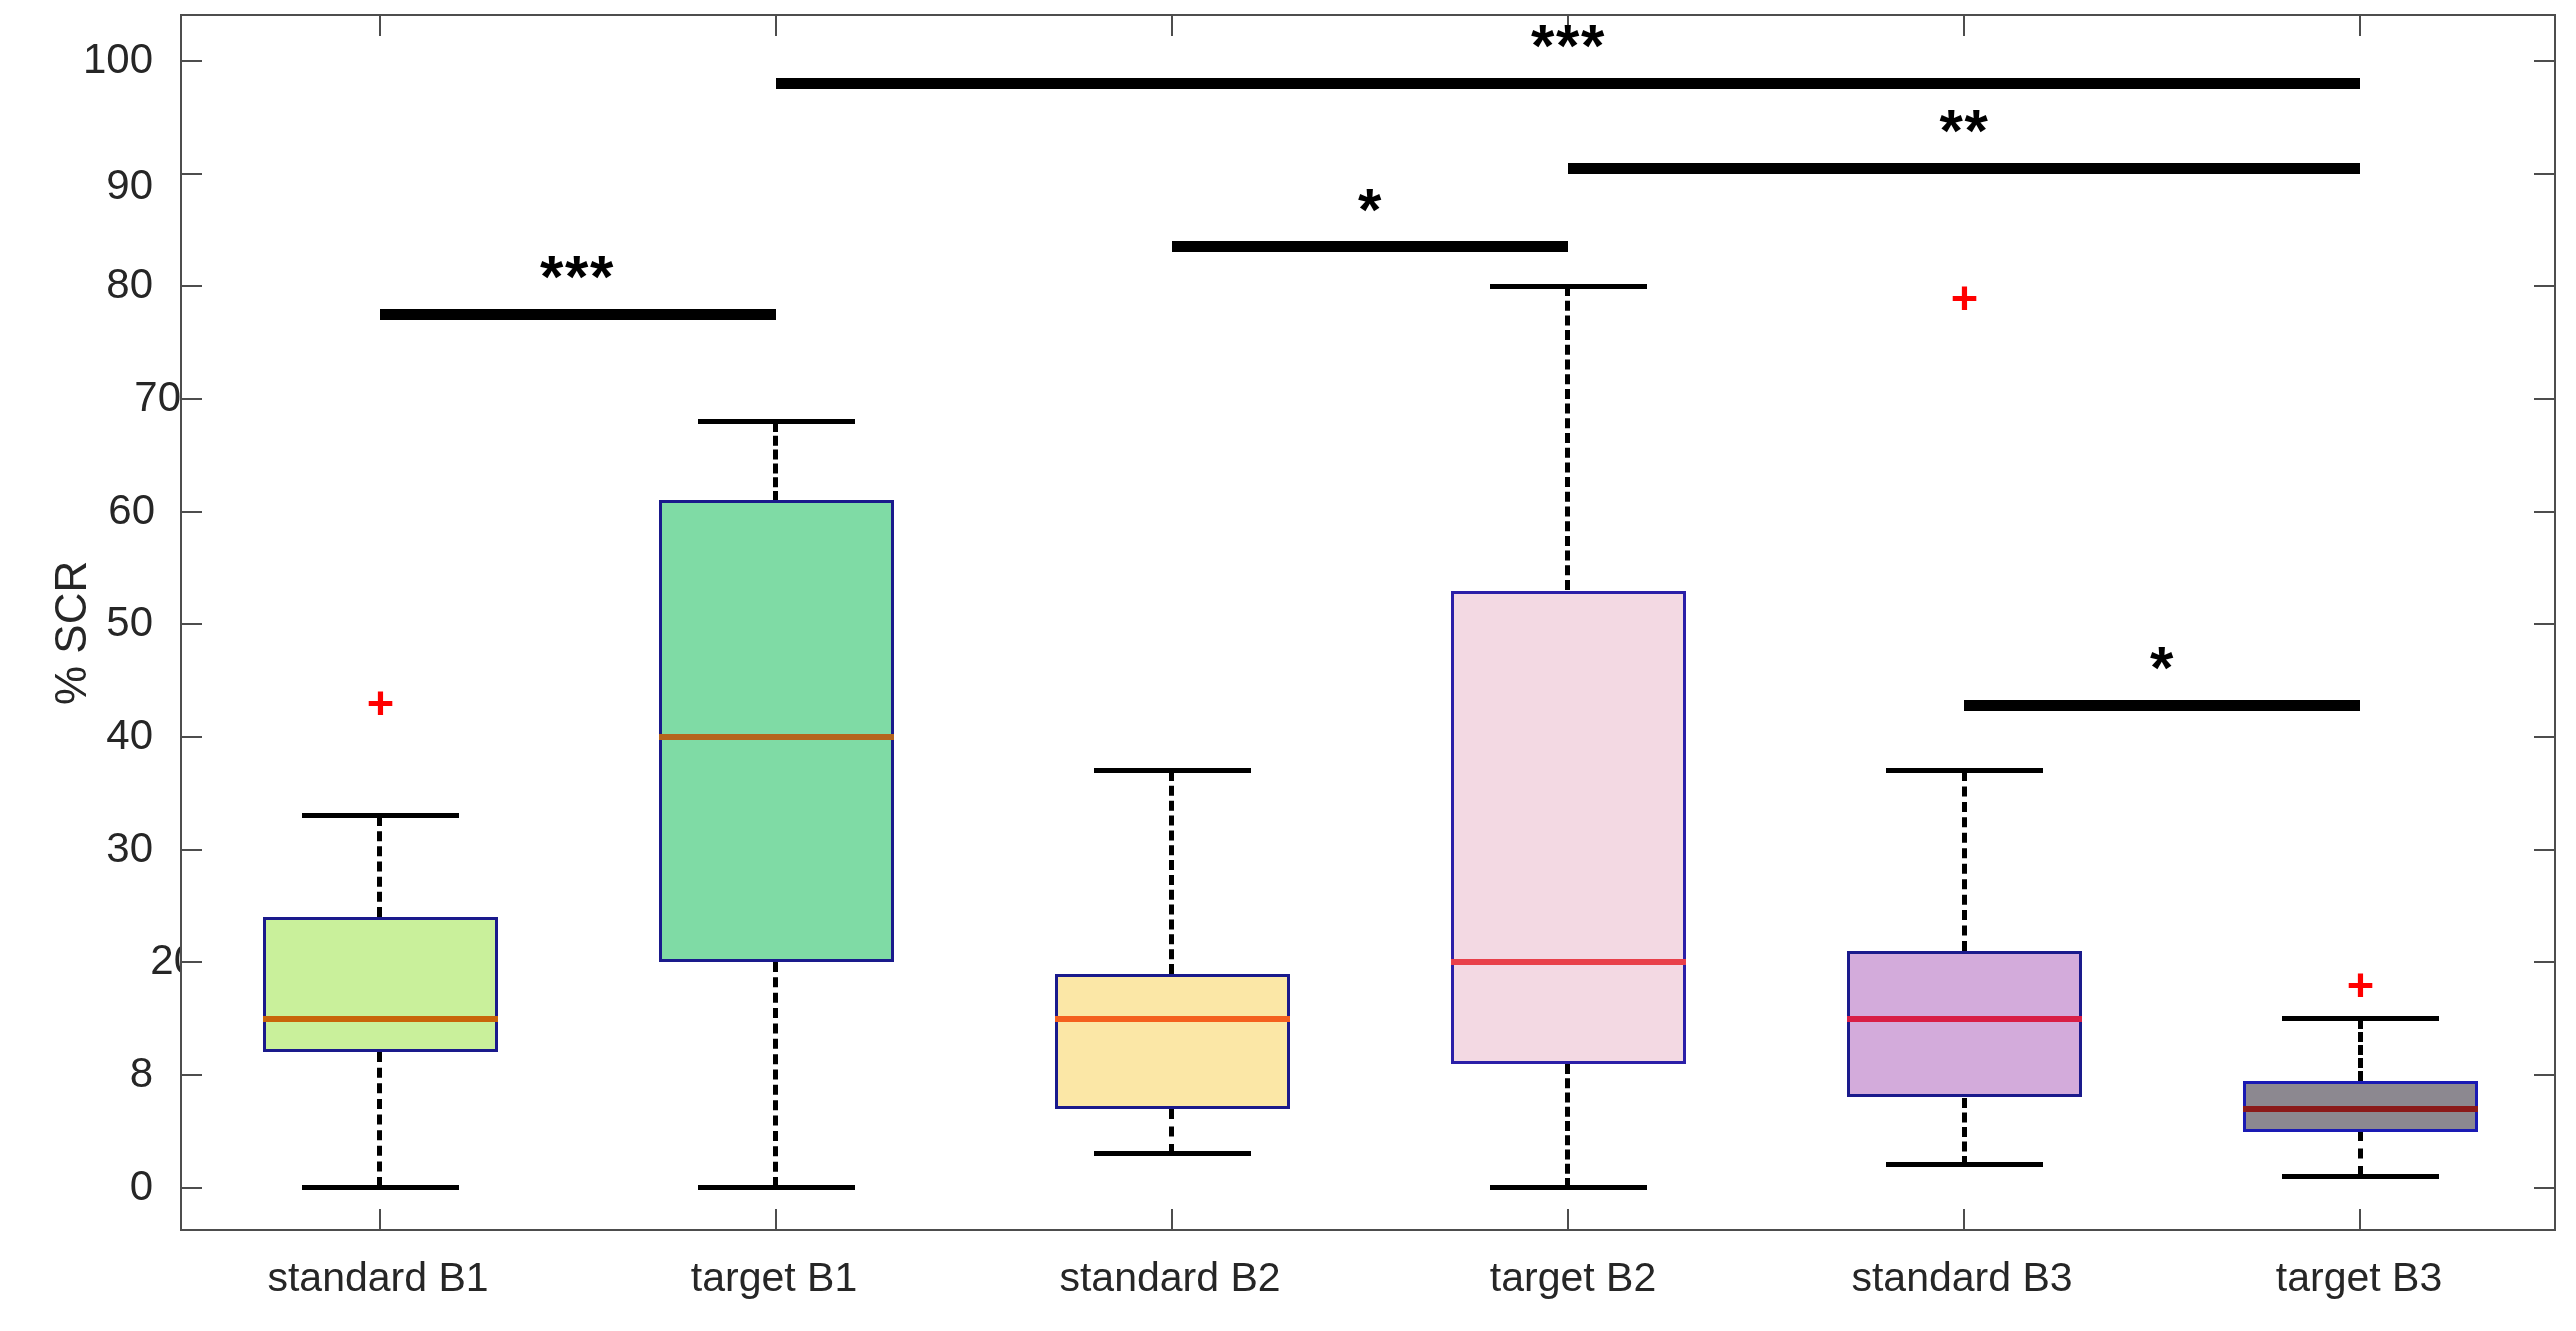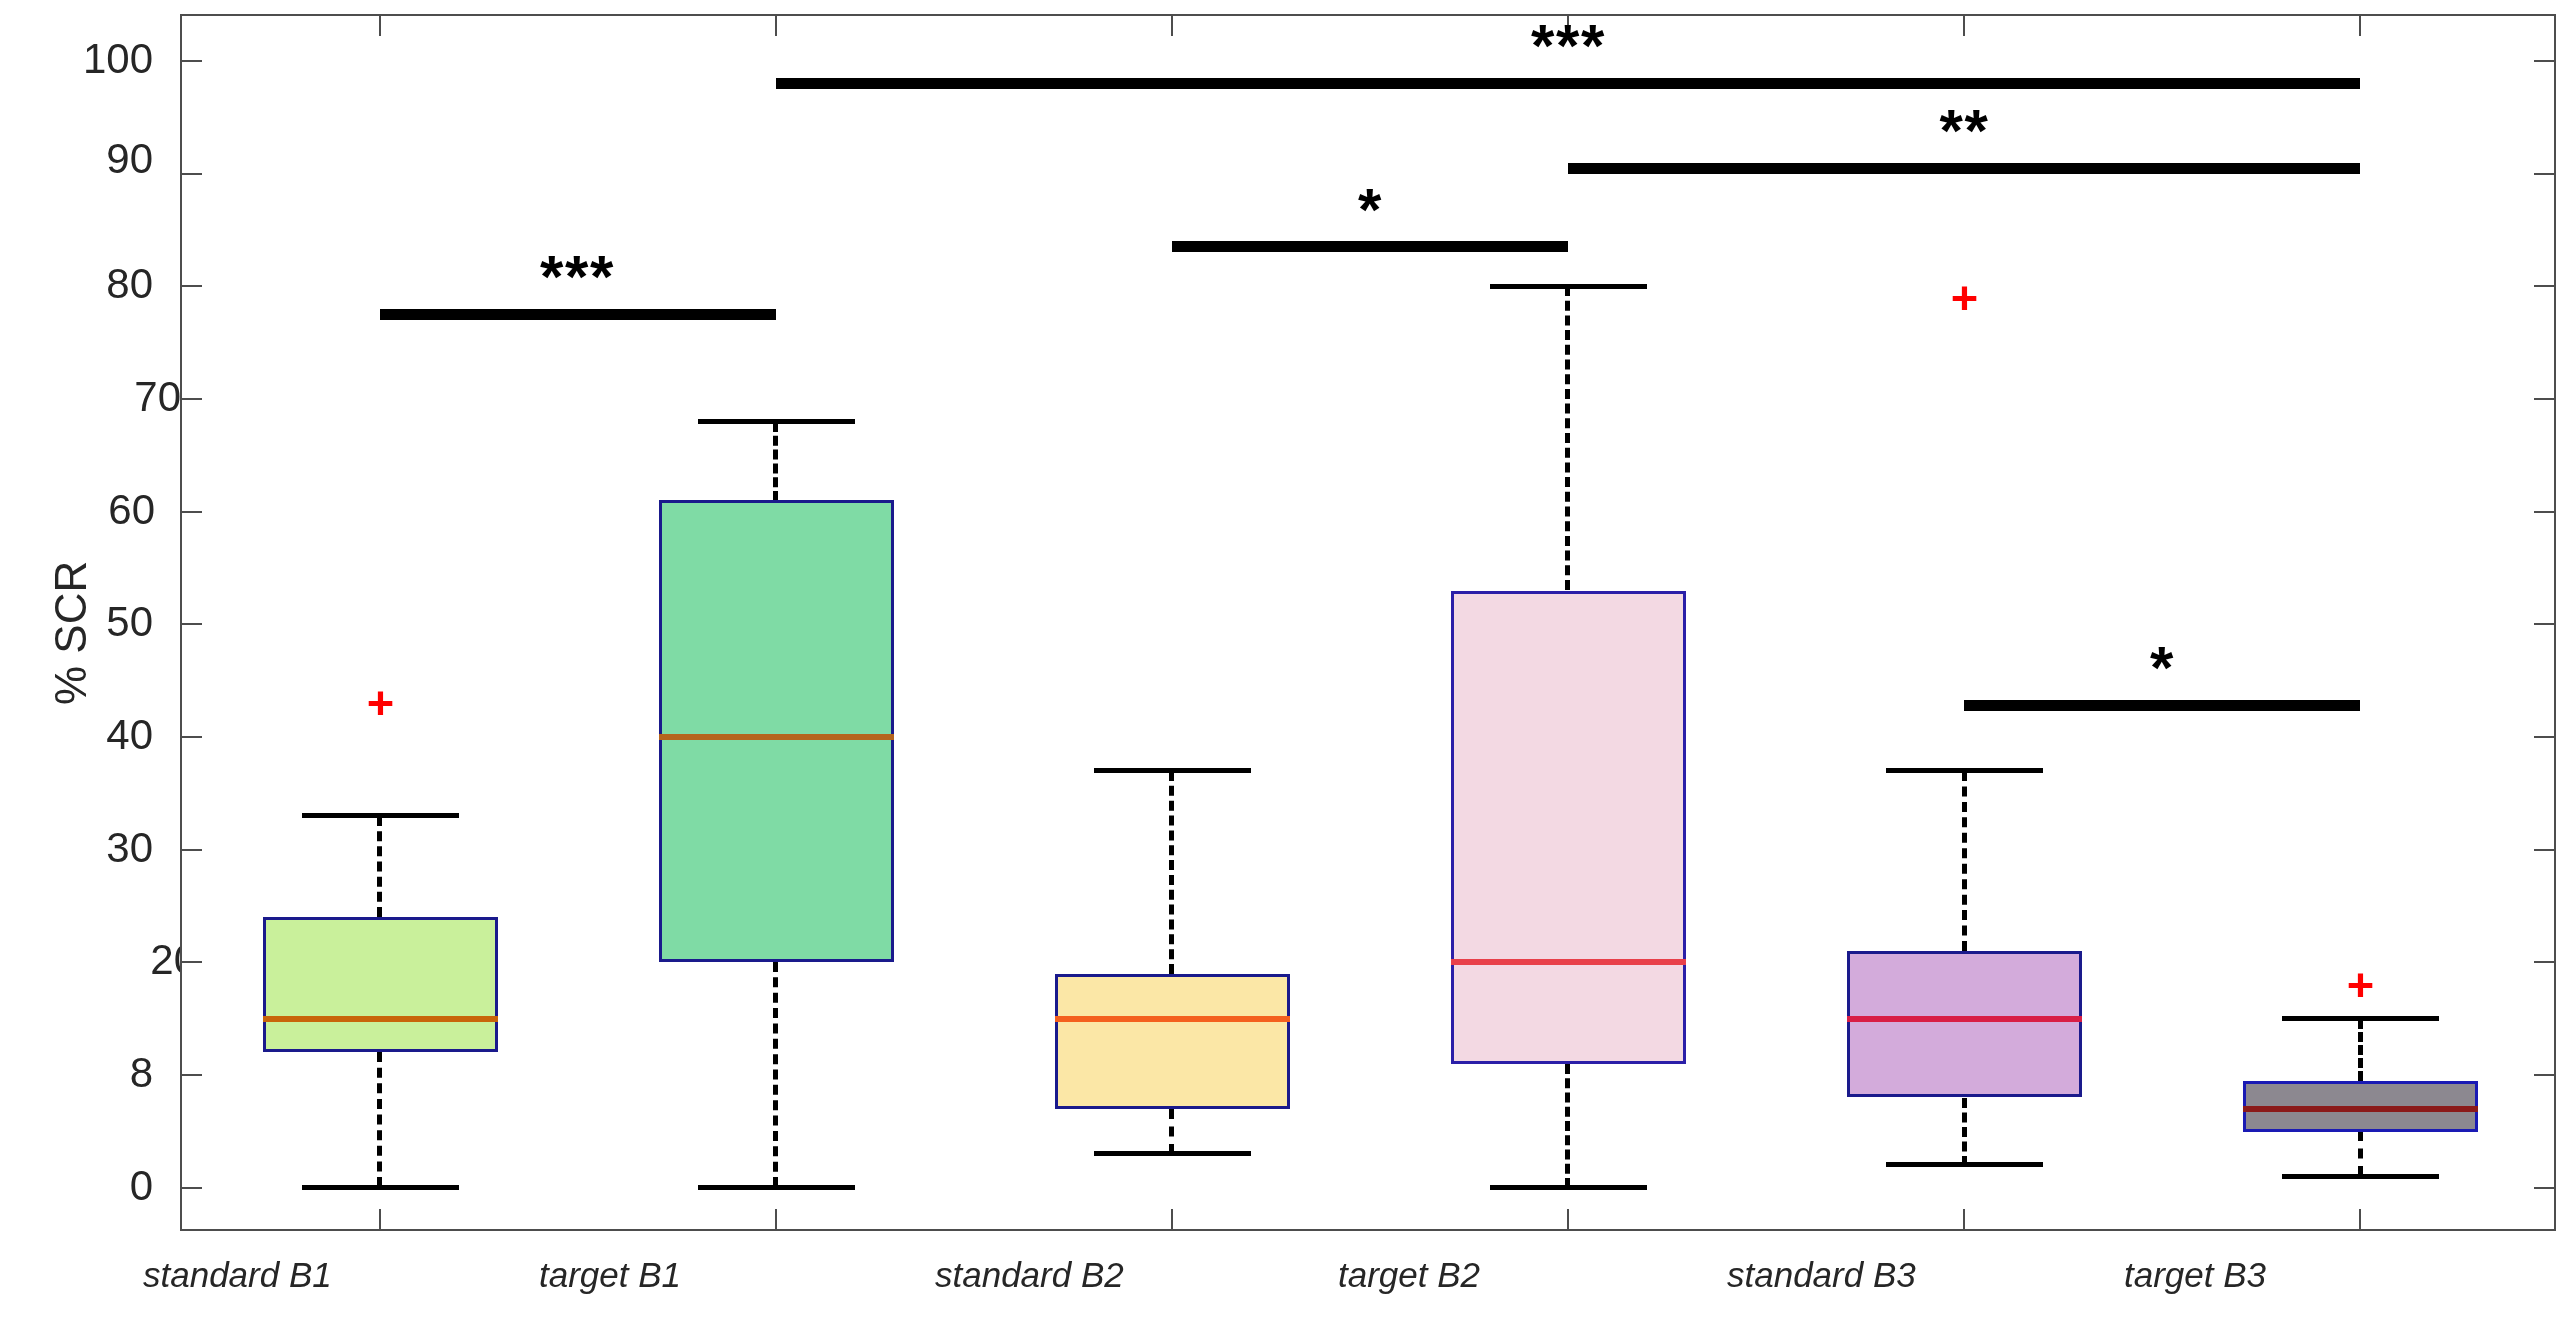--- a/index.html
+++ b/index.html
@@ -46,26 +46,25 @@
     right:2576px;            
     text-align:right;
     font-size:42px;
     color:#262626;
     line-height:1;
     white-space:nowrap;
   }
 
   .xtick-label{
     position:absolute;
-    text-align:left;
-    font-size:35px;
+    text-align:center;
+    font-size:41px;
     color:#262626;
     white-space:nowrap;
     line-height:1;
-    font-style:italic;
   }
 
   .ylabel{
     position:absolute;
     font-size:44px;
     color:#262626;
     white-space:nowrap;
     transform-origin:0 0;
     transform:rotate(-90deg);
     line-height:1;
@@ -129,21 +128,21 @@
   <div id="ytick-labels">
       <div class="ytick-label" style="left: 0px; width: 153px; top: 1165px;">0</div>
       <div class="ytick-label" style="left: 0px; width: 153px; top: 1052px;">8</div>
       <div class="ytick-label" style="left: 0px; width: 153px; top: 939px; margin-left: 44px;">20</div>
       <div class="ytick-label" style="left: 0px; width: 153px; top: 827px;">30</div>
       <div class="ytick-label" style="left: 0px; width: 153px; top: 714px;">40</div>
       <div class="ytick-label" style="left: 0px; width: 153px; top: 601px;">50</div>
       <div class="ytick-label" style="left: 2px; width: 153px; top: 489px;">60</div>
       <div class="ytick-label" style="left: 0px; width: 153px; top: 376px; padding-left: 28px;">70</div>
       <div class="ytick-label" style="left: 0px; width: 153px; top: 263px;">80</div>
-      <div class="ytick-label" style="left: 0px; width: 153px; top: 138px;">90</div>
+      <div class="ytick-label" style="left: 0px; width: 153px; top: 164px;">90</div>
       <div class="ytick-label" style="left: 0px; width: 153px; top: 38px;">100</div>
     </div>
 
   <div id="xtick-labels">
       <div class="xtick-label" style="left: 143px; width: 470px; top: 1257px;">standard B1</div>
       <div class="xtick-label" style="left: 539px; width: 470px; top: 1257px;">target B1</div>
       <div class="xtick-label" style="left: 935px; width: 470px; top: 1257px;">standard B2</div>
       <div class="xtick-label" style="left: 1338px; width: 470px; top: 1257px;">target B2</div>
       <div class="xtick-label" style="left: 1727px; width: 470px; top: 1257px;">standard B3</div>
       <div class="xtick-label" style="left: 2124px; width: 470px; top: 1257px;">target B3</div>

